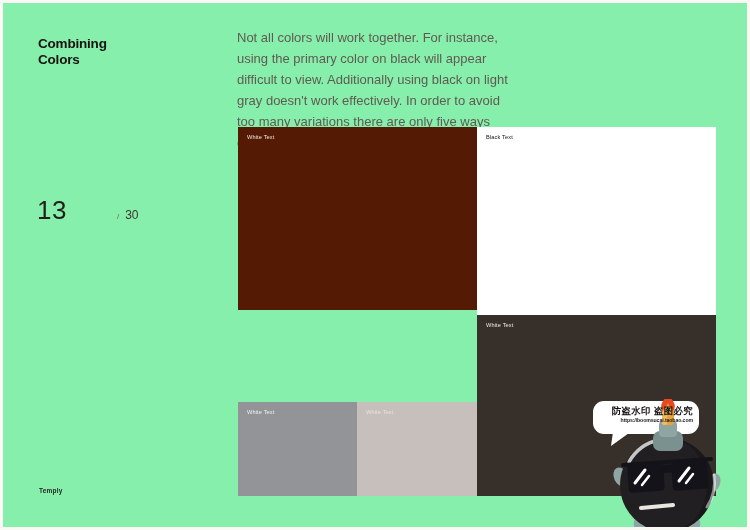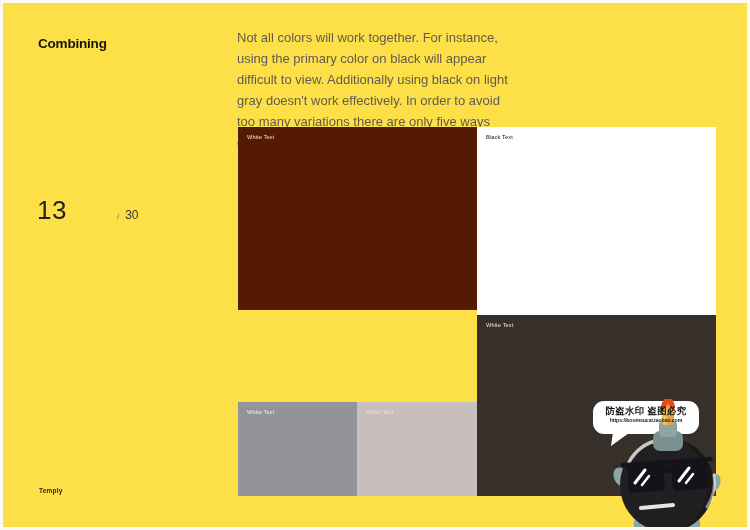--- a/index.html
+++ b/index.html
@@ -13,21 +13,21 @@
   body {
     font-family: "Liberation Sans", sans-serif;
     background: #f7f3ec;
     position: relative;
   }
 
   
   #slide {
     position: absolute;
     inset: 0;
-    background: #fde047;
+    background: #86efac;
     border: 3px solid #fbf9f4;
     overflow: hidden;
   }
 
   
   #title-block {
     position: absolute;
     left: 35px;
     top: 33px;
     width: 170px;
@@ -113,21 +113,21 @@
     top: 396px;
     width: 160px;
     height: 134px;
     pointer-events: none;
   }
   #wm-bubble-text {
     position: absolute;
     left: 10px;
     top: 7px;
     width: 94px;
-    text-align: center;
+    text-align: right;
     z-index: 3;
   }
   #wm-bubble-text .cn {
     font-size: 9.4px;
     font-weight: bold;
     color: #13110f;
     letter-spacing: 0.4px;
     line-height: 1.1;
     white-space: nowrap;
   }
@@ -140,20 +140,21 @@
     white-space: nowrap;
   }
 </style>
 </head>
 <body style="background: rgb(247, 243, 236);">
 
 <div id="slide">
 
   <div id="title-block">
     <div class="line">Combining</div>
+    <div class="line">Colors</div>
   </div>
 
   <div id="pager">
     <span class="current">13</span>
     <span class="sep">/</span>
     <span class="total">30</span>
   </div>
 
   <div id="brand-footer">Temply</div>
 

